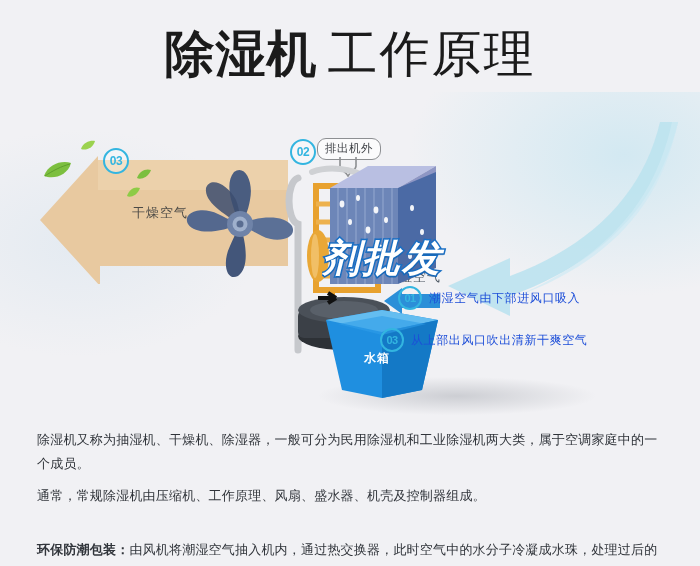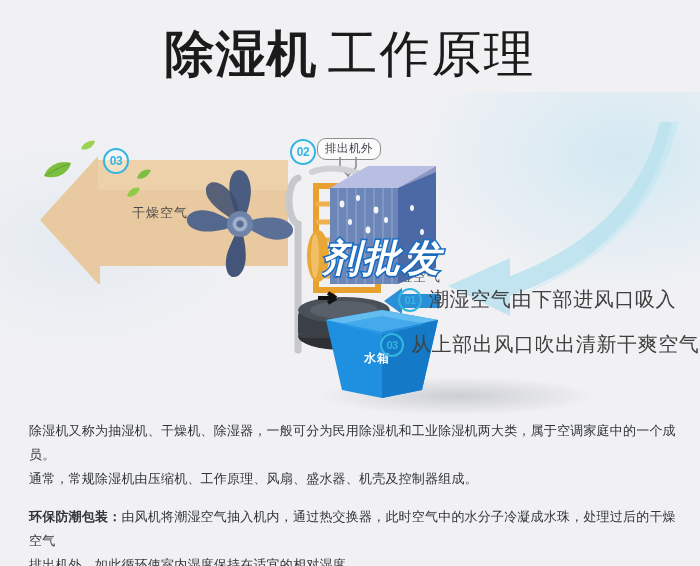--- a/index.html
+++ b/index.html
@@ -123,21 +123,21 @@
     margin-bottom:18px; white-space:nowrap;
   }
   .bline .bdot{
     flex:0 0 auto;
     width:20px; height:20px; border-radius:50%;
     border:2px solid #33b5e0; color:#33b5e0;
     font-size:11px; font-weight:700;
     display:flex; align-items:center; justify-content:center;
     letter-spacing:-.5px;
   }
-  .bline .btxt{font-size:20px; color:#404040; letter-spacing:.6px;}
+  .bline .btxt{font-size:12px; color:#1d4ed8; letter-spacing:.6px;}
   .bline.b1{margin-left:18px;}
 
   
   .overlay{
     position:absolute; left:0; top:236px; width:700px;
     text-align:center; pointer-events:none;
     z-index:40;
   }
   .overlay .ol{
     display:block;
@@ -152,21 +152,21 @@
       0 2px 0 rgba(20,90,160,.35);
   }
   .overlay .ol2{padding-left:64px;}
 
   
   .copy{
     position:absolute; left:29px; top:420px; width:648px;
     font-size:13px; line-height:24px; color:#30343a;
     letter-spacing:.2px;
   }
-  .copy p{margin:0;font-family:Liberation Mono, monospace;}
+  .copy p{margin:8px;}
   .copy .gap{height:14px;}
   .copy .strong{font-weight:700;}
 </style>
 </head>
 <body>
 
 <div class="page">
 
   <div class="title-wrap">
     <div class="title">

